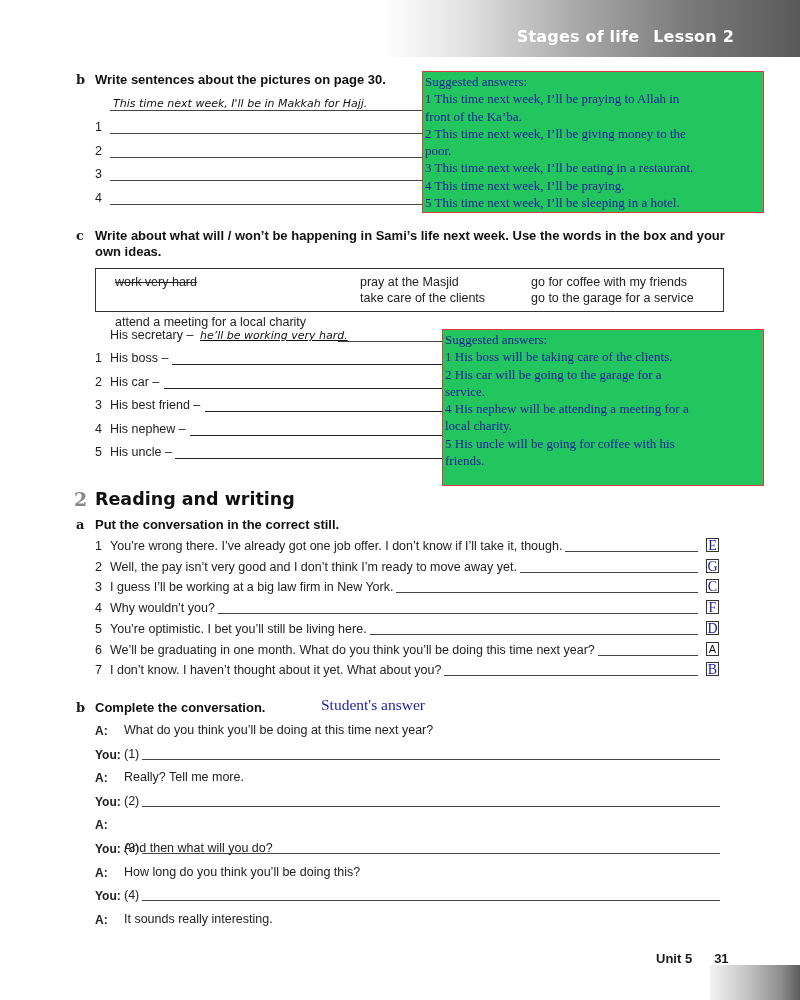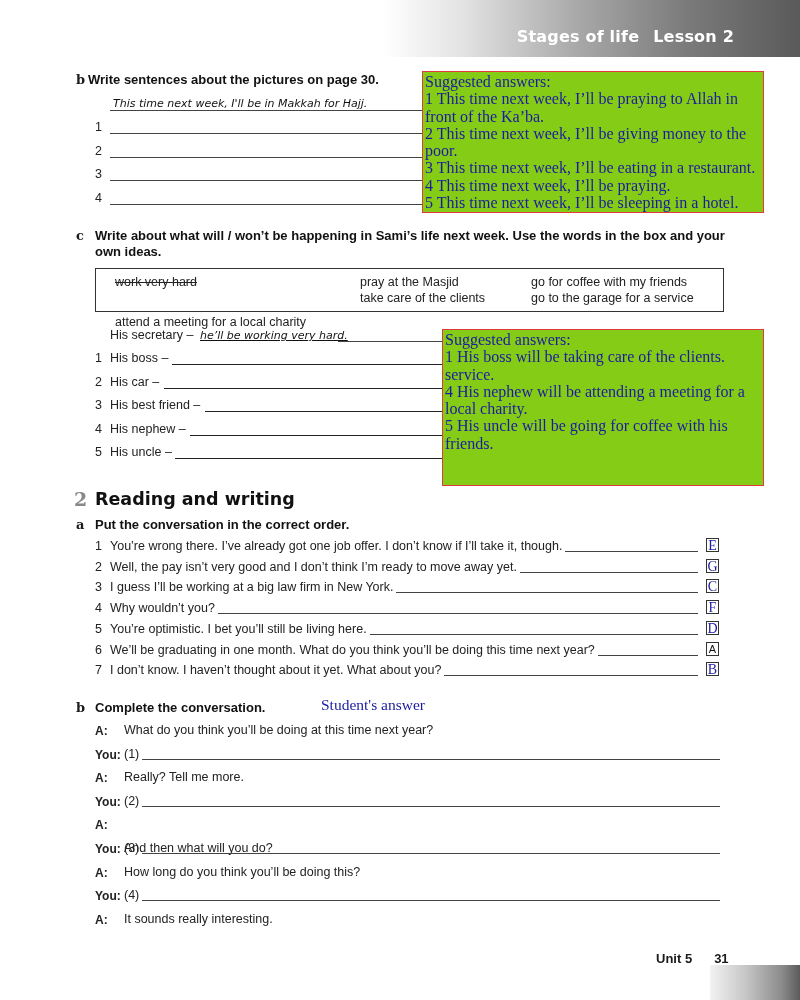--- a/index.html
+++ b/index.html
@@ -16,22 +16,22 @@
   .footer-text .pg { margin-left:22px; }
 
   .q-letter { font-family:"DejaVu Serif", serif; font-weight:bold; font-size:13px; }
   .instr { font-family:"Liberation Sans", sans-serif; font-weight:bold; font-size:13px; color:#111; }
   .txt { font-size:12.5px; color:#222; white-space:nowrap; }
   .hand { font-family:"DejaVu Sans", sans-serif; font-size:11px; font-style:italic; color:#111; text-decoration:underline; white-space:nowrap; }
   .line { height:0; border-bottom:1px solid #444; }
   .line.dark { border-bottom:1.4px solid #222; }
   .num { font-size:12.5px; color:#222; }
 
-  .answer-box { border:1.5px solid #e0393e; background:#84cc16; color:#1c1ca0;
-    font-family:"Liberation Serif", serif; font-size:16px; line-height:17.3px; padding:1px 2px; box-sizing:border-box; }
+  .answer-box { border:1.5px solid #e0393e; background:#22c55e; color:#1c1ca0;
+    font-family:"Liberation Serif", serif; font-size:13px; line-height:17.3px; padding:1px 2px; box-sizing:border-box; }
   .answer-box div { white-space:nowrap; }
 
   .word-box { left:95px; top:268px; width:629px; height:44px; border:1.5px solid #333; box-sizing:border-box; }
   .word { font-size:12.5px; color:#222; white-space:nowrap; }
   .strike { text-decoration:line-through; }
 
   .section-num { font-family:"DejaVu Serif", serif; font-weight:bold; font-size:19px; color:#888; }
   .section-title { font-family:"DejaVu Sans", sans-serif; font-weight:bold; font-size:17.5px; color:#111; }
 
   .letter-box { width:13px; height:14px; border:1px solid #333; box-sizing:border-box; font-family:"Liberation Serif", serif; font-size:14px; line-height:13px; text-align:center; color:#1c1ca0; }
@@ -40,21 +40,21 @@
   .speaker { font-weight:bold; font-size:12px; color:#222; }
   .student-answer { font-family:"Liberation Serif", serif; font-size:15.5px; color:#1c1ca0; white-space:nowrap; }
 </style>
 </head>
 <body>
 
 <div class="abs header-bar"></div>
 <div class="abs header-title"><b>Stages of life</b><span>Lesson 2</span></div>
 
 <div class="abs q-letter" style="left:76px;top:72px;">b</div>
-<div class="abs instr" style="left:88px;top:72px;">Write sentences about the pictures on page 30.</div>
+<div class="abs instr" style="left:95px;top:72px;">Write sentences about the pictures on page 30.</div>
 
 <div class="abs hand" style="left:113px;top:97px;text-decoration:none;">This time next week, I'll be in Makkah for Hajj.</div>
 <div class="abs line" style="left:110px;top:110px;width:312px;"></div>
 
 <div class="abs num" style="left:95px;top:120px;">1</div>
 <div class="abs line" style="left:110px;top:133px;width:312px;"></div>
 <div class="abs num" style="left:95px;top:144px;">2</div>
 <div class="abs line" style="left:110px;top:157px;width:312px;"></div>
 <div class="abs num" style="left:95px;top:167px;">3</div>
 <div class="abs line" style="left:110px;top:180px;width:312px;"></div>
@@ -106,32 +106,33 @@
 <div class="abs txt" style="left:110px;top:422px;">His nephew –</div>
 <div class="abs line dark" style="left:190px;top:435px;width:252px;"></div>
 
 <div class="abs num" style="left:95px;top:445px;">5</div>
 <div class="abs txt" style="left:110px;top:445px;">His uncle –</div>
 <div class="abs line dark" style="left:175px;top:458px;width:267px;"></div>
 
 <div class="abs answer-box" style="left:442px;top:329px;width:322px;height:157px;">
   <div>Suggested answers:</div>
   <div>1 His boss will be taking care of the clients.</div>
+  <div>2 His car will be going to the garage for a</div>
   <div>service.</div>
   <div>4 His nephew will be attending a meeting for a</div>
   <div>local charity.</div>
   <div>5 His uncle will be going for coffee with his</div>
   <div>friends.</div>
 </div>
 
 <div class="abs section-num" style="left:74px;top:488px;">2</div>
 <div class="abs section-title" style="left:95px;top:489px;">Reading and writing</div>
 
 <div class="abs q-letter" style="left:76px;top:517px;">a</div>
-<div class="abs instr" style="left:95px;top:517px;">Put the conversation in the correct order.</div>
+<div class="abs instr" style="left:95px;top:517px;">Put the conversation in the correct still.</div>
 
 <div id="order-items">
     <div class="abs num" style="left: 95px; top: 539px;">1</div>
     <div class="abs txt" id="ord-text-0" style="left: 110px; top: 539px;">You’re wrong there. I’ve already got one job offer. I don’t know if I’ll take it, though.</div>
     <div class="abs line" id="ord-line-0" style="top: 551px; left: 565px; width: 133px;"></div>
     <div class="abs letter-box" style="left: 706px; top: 538px;">E</div>
     <div class="abs num" style="left: 95px; top: 559.7px;">2</div>
     <div class="abs txt" id="ord-text-1" style="left: 110px; top: 559.7px;">Well, the pay isn’t very good and I don’t think I’m ready to move away yet.</div>
     <div class="abs line" id="ord-line-1" style="top: 571.7px; left: 520px; width: 178px;"></div>
     <div class="abs letter-box" style="left: 706px; top: 558.7px;">G</div>

